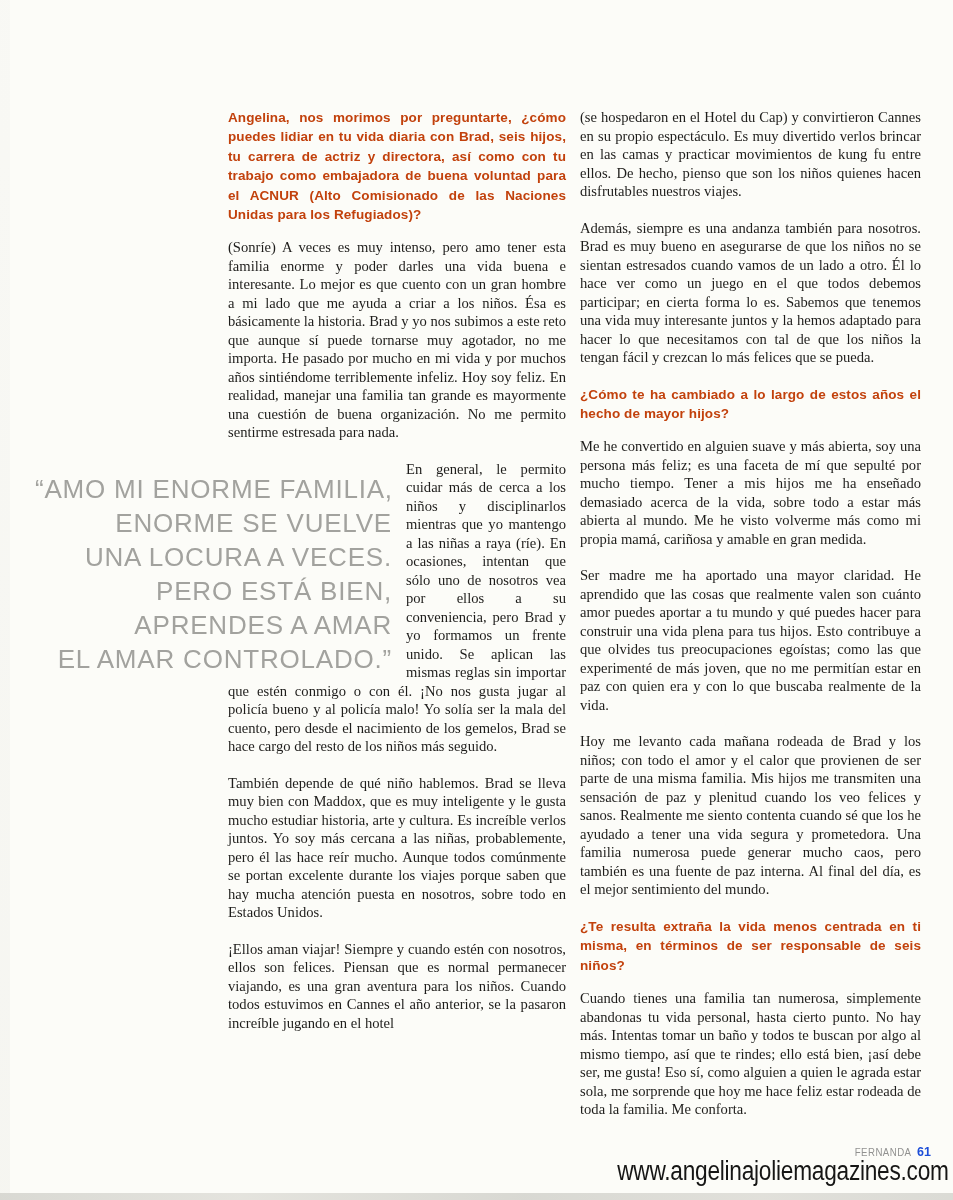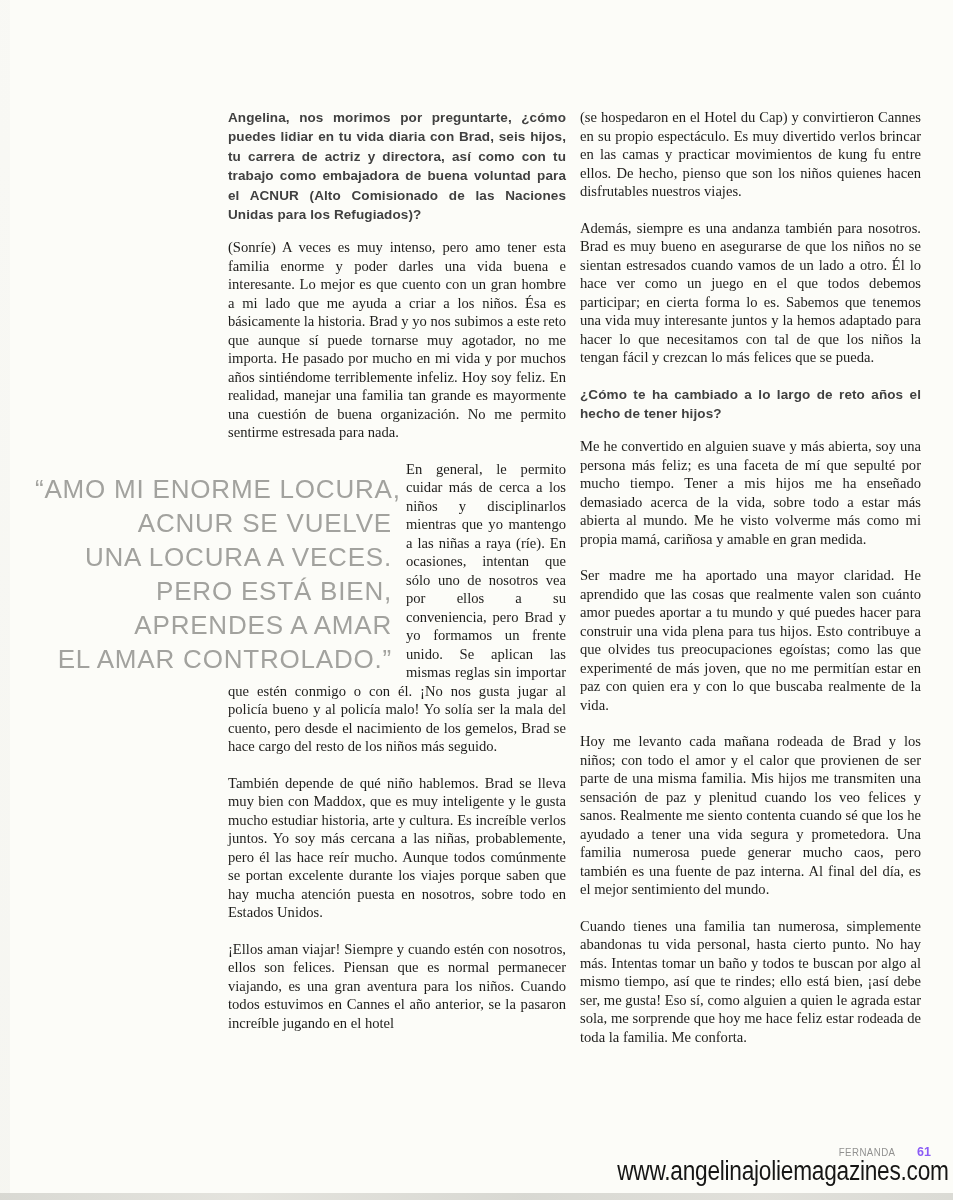--- a/index.html
+++ b/index.html
@@ -24,49 +24,49 @@
     color:#1e1d1b;
     hyphens:auto;
   }
   p.q{
     font-family:"Liberation Sans", sans-serif;
     font-weight:bold;
     font-size:13.5px;line-height:19.4px;
     text-align:justify;
     letter-spacing:.1px;
     margin:0 0 14px 0;
-    color:#404040;
+    color:#c2410c;
     hyphens:auto;
   }
   .qwrap{margin:0;}
   .qwrap::after{content:"";display:block;clear:both;}
   .pullquote{
     float:left;
     width:357px;
     margin:12px 14px 6px -193px;
     text-align:right;
     font-family:"Liberation Sans", sans-serif;
     font-weight:normal;
     font-size:26px;
     line-height:34px;
     letter-spacing:.8px;
     color:#a2a29e;
   }
   .pullquote div{white-space:nowrap;}
   .footer-mark{
     position:absolute;
     right:22px;bottom:41px;
-    display:flex;align-items:baseline;gap:22px;
+    display:flex;align-items:baseline;gap:6px;
     font-family:"Liberation Sans", sans-serif;
   }
   .fernanda{
     font-size:11px;color:#919190;letter-spacing:.5px;
     transform:scaleX(.88);transform-origin:right;
   }
-  .pagenum{font-size:12.5px;font-weight:bold;color:#8b5cf6;}
+  .pagenum{font-size:12.5px;font-weight:bold;color:#1d4ed8;}
   .watermark{
     position:absolute;
     right:4px;bottom:13px;
     font-family:"Liberation Sans", sans-serif;
     font-size:27px;
     letter-spacing:-.3px;
     color:#161615;
     transform:scaleX(.84);
     transform-origin:right;
     white-space:nowrap;
@@ -86,41 +86,42 @@
 <body>
 
 <div class="page">
 
   <div class="col col-left">
     <p class="q">Angelina, nos morimos por preguntarte, ¿cómo puedes lidiar en tu vida diaria con Brad, seis hijos, tu carrera de actriz y directora, así como con tu trabajo como embajadora de buena voluntad para el ACNUR (Alto Comisionado de las Naciones Unidas para los Refugiados)?</p>
     <p class="a">(Sonríe) A veces es muy intenso, pero amo tener esta familia enorme y poder darles una vida buena e interesante. Lo mejor es que cuento con un gran hombre a mi lado que me ayuda a criar a los niños. Ésa es básicamente la historia. Brad y yo nos subimos a este reto que aunque sí puede tornarse muy agotador, no me importa. He pasado por mucho en mi vida y por muchos años sintiéndome terriblemente infeliz. Hoy soy feliz. En realidad, manejar una familia tan grande es mayormente una cuestión de buena organización. No me permito sentirme estresada para nada.</p>
 
     <div class="qwrap">
       <aside class="pullquote">
-        <div>“AMO MI ENORME LOCURA,</div>
-        <div>ACNUR SE VUELVE</div>
+        <div>“AMO MI ENORME FAMILIA,</div>
+        <div>ENORME SE VUELVE</div>
         <div>UNA LOCURA A VECES.</div>
         <div>PERO ESTÁ BIEN,</div>
         <div>APRENDES A AMAR</div>
         <div>EL AMAR CONTROLADO.”</div>
       </aside>
       <p class="a">En general, le permito cuidar más de cerca a los niños y disciplinarlos mientras que yo mantengo a las niñas a raya (ríe). En ocasiones, intentan que sólo uno de nosotros vea por ellos a su conveniencia, pero Brad y yo formamos un frente unido. Se aplican las mismas reglas sin importar que estén conmigo o con él. ¡No nos gusta jugar al policía bueno y al policía malo! Yo solía ser la mala del cuento, pero desde el nacimiento de los gemelos, Brad se hace cargo del resto de los niños más seguido.</p>
     </div>
 
     <p class="a">También depende de qué niño hablemos. Brad se lleva muy bien con Maddox, que es muy inteligente y le gusta mucho estudiar historia, arte y cultura. Es increíble verlos juntos. Yo soy más cercana a las niñas, probablemente, pero él las hace reír mucho. Aunque todos comúnmente se portan excelente durante los viajes porque saben que hay mucha atención puesta en nosotros, sobre todo en Estados Unidos.</p>
     <p class="a">¡Ellos aman viajar! Siempre y cuando estén con nosotros, ellos son felices. Piensan que es normal permanecer viajando, es una gran aventura para los niños. Cuando todos estuvimos en Cannes el año anterior, se la pasaron increíble jugando en el hotel</p>
   </div>
 
   <div class="col col-right">
     <p class="a">(se hospedaron en el Hotel du Cap) y convirtieron Cannes en su propio espectáculo. Es muy divertido verlos brincar en las camas y practicar movimientos de kung fu entre ellos. De hecho, pienso que son los niños quienes hacen disfrutables nuestros viajes.</p>
     <p class="a">Además, siempre es una andanza también para nosotros. Brad es muy bueno en asegurarse de que los niños no se sientan estresados cuando vamos de un lado a otro. Él lo hace ver como un juego en el que todos debemos participar; en cierta forma lo es. Sabemos que tenemos una vida muy interesante juntos y la hemos adaptado para hacer lo que necesitamos con tal de que los niños la tengan fácil y crezcan lo más felices que se pueda.</p>
-    <p class="q">¿Cómo te ha cambiado a lo largo de reto años el hecho de tener hijos?</p>
+    <p class="q">¿Cómo te ha cambiado a lo largo de estos años el hecho de mayor hijos?</p>
     <p class="a">Me he convertido en alguien suave y más abierta, soy una persona más feliz; es una faceta de mí que sepulté por mucho tiempo. Tener a mis hijos me ha enseñado demasiado acerca de la vida, sobre todo a estar más abierta al mundo. Me he visto volverme más como mi propia mamá, cariñosa y amable en gran medida.</p>
     <p class="a">Ser madre me ha aportado una mayor claridad. He aprendido que las cosas que realmente valen son cuánto amor puedes aportar a tu mundo y qué puedes hacer para construir una vida plena para tus hijos. Esto contribuye a que olvides tus preocupaciones egoístas; como las que experimenté de más joven, que no me permitían estar en paz con quien era y con lo que buscaba realmente de la vida.</p>
     <p class="a">Hoy me levanto cada mañana rodeada de Brad y los niños; con todo el amor y el calor que provienen de ser parte de una misma familia. Mis hijos me transmiten una sensación de paz y plenitud cuando los veo felices y sanos. Realmente me siento contenta cuando sé que los he ayudado a tener una vida segura y prometedora. Una familia numerosa puede generar mucho caos, pero también es una fuente de paz interna. Al final del día, es el mejor sentimiento del mundo.</p>
+    <p class="q">¿Te resulta extraña la vida menos centrada en ti misma, en términos de ser responsable de seis niños?</p>
     <p class="a">Cuando tienes una familia tan numerosa, simplemente abandonas tu vida personal, hasta cierto punto. No hay más. Intentas tomar un baño y todos te buscan por algo al mismo tiempo, así que te rindes; ello está bien, ¡así debe ser, me gusta! Eso sí, como alguien a quien le agrada estar sola, me sorprende que hoy me hace feliz estar rodeada de toda la familia. Me conforta.</p>
   </div>
 
   <div class="footer-mark">
     <span class="fernanda">FERNANDA</span>
     <span class="pagenum">61</span>
   </div>
 
   <div class="watermark">www.angelinajoliemagazines.com</div>
 

